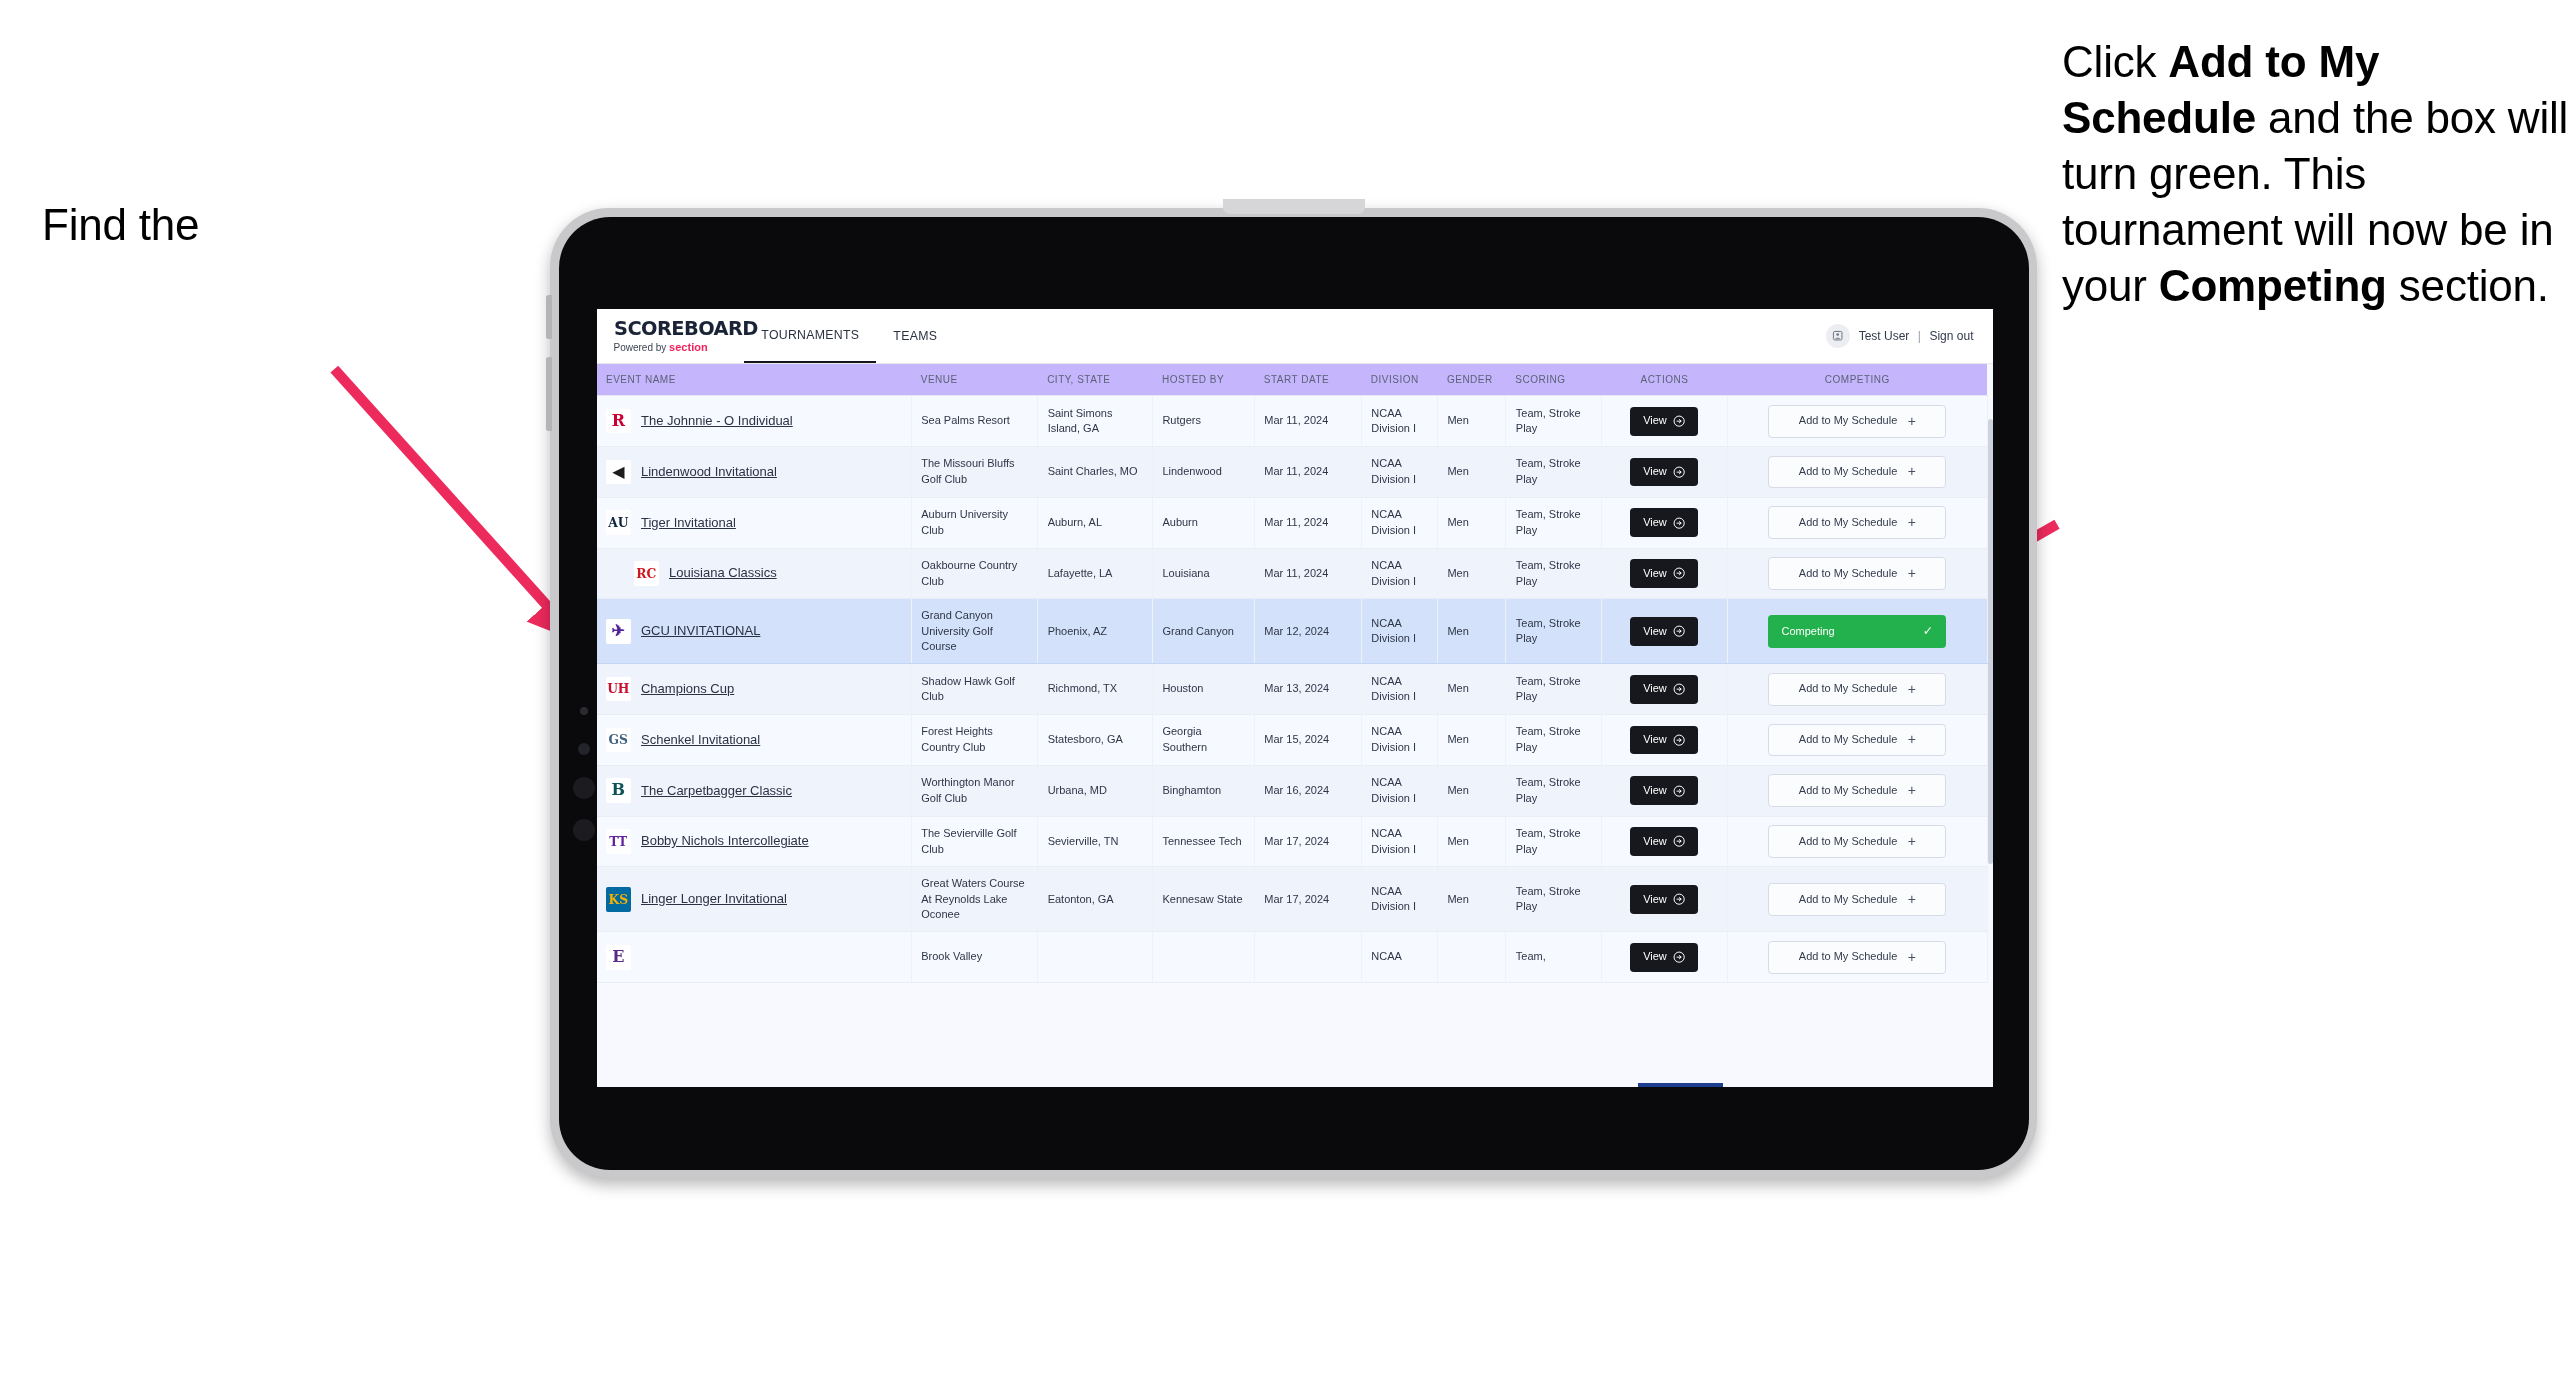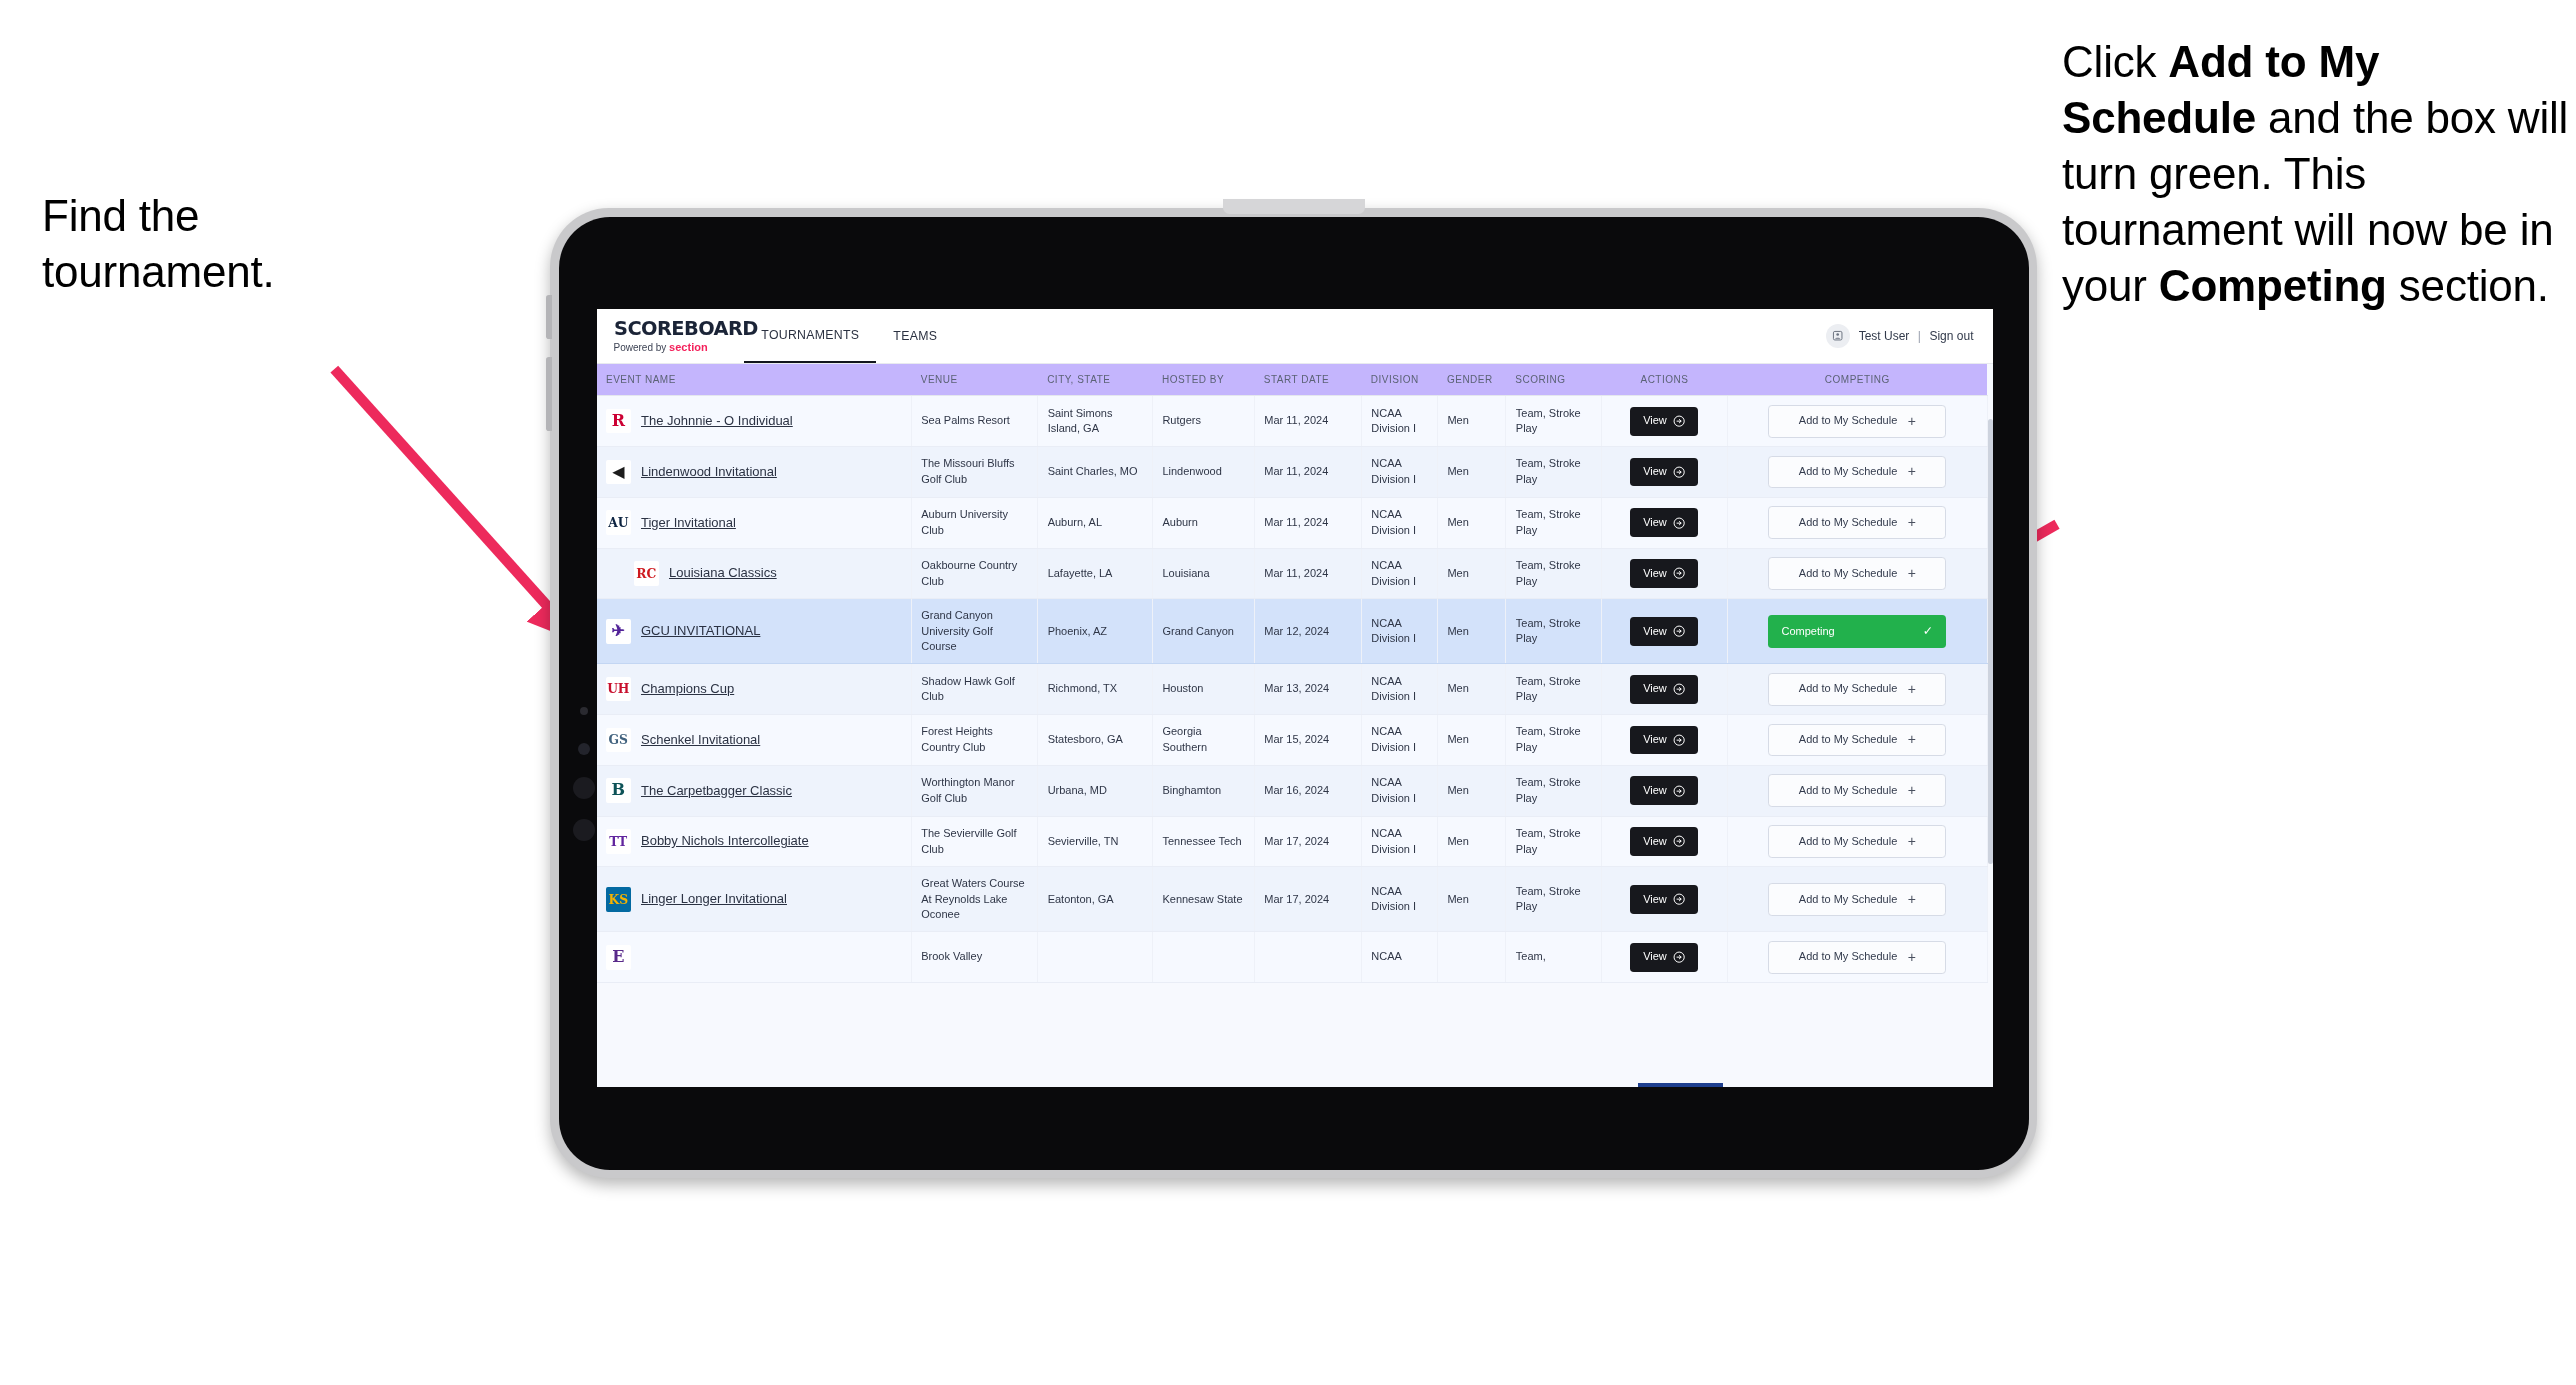--- a/index.html
+++ b/index.html
@@ -14,21 +14,21 @@
   
   .annot {
     position: absolute;
     color: #000;
     font-size: 44px;
     line-height: 1.27;
     font-weight: 400;
     letter-spacing: -0.2px;
   }
   .annot b { font-weight: 700; }
-  #annot-left { left: 42px; top: 188px; width: 397px; }
+  #annot-left { left: 42px; top: 197px; width: 397px; }
   #annot-right { left: 2062px; top: 34px; width: 516px; }
 
   
   .arrow-svg { position: absolute; overflow: visible; pointer-events: none; }
 
   
   #tablet {
     position: absolute;
     left: 550px; top: 208px;
     width: 1487px; height: 970px;
@@ -234,21 +234,20 @@
     position: absolute;
     left: 1041px; bottom: 0; width: 85px; height: 3.8px;
     background: #1e3f8f;
   }
 </style>
 </head>
 <body>
 
 <div class="annot" id="annot-left">
   <div>Find the</div>
-  <div>tournament.</div>
 </div>
 
 <div class="annot" id="annot-right"><span>Click </span><b>Add to My Schedule</b><span> and the box will turn green. This tournament will now be in your </span><b>Competing</b><span> section.</span></div>
 
 <svg class="arrow-svg" id="arrow-left" style="left:322px; top:350px; width:312px; height:303px;" viewBox="0 0 330 320">
   <defs>
     <marker id="ah1" markerWidth="5" markerHeight="5" refX="2.6" refY="2.5" orient="auto">
       <path d="M0,0 L5,2.5 L0,5 Z" fill="#ED2A5C"></path>
     </marker>
   </defs>

